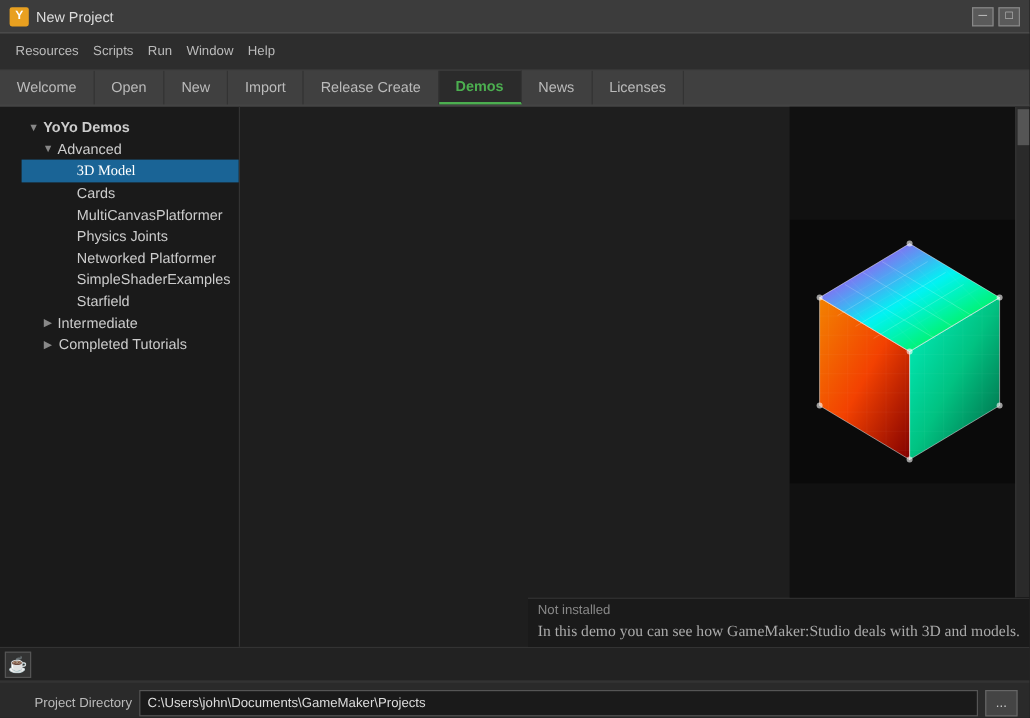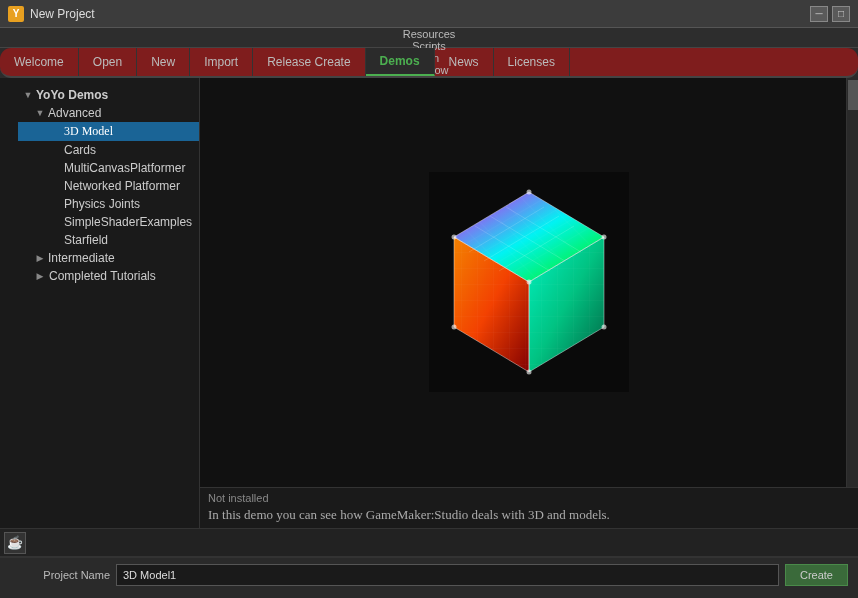--- a/index.html
+++ b/index.html
@@ -48,40 +48,38 @@
       font-size: 10px;
       cursor: pointer;
       display: flex; align-items: center; justify-content: center;
     }
 
     
     #menu-bar {
       display: flex;
       align-items: center;
       background: #2d2d2d;
-      height: 20px;
+      height: 31px;
       padding: 0 7px;
       border-bottom: 1px solid #444;
       font-size: 11px;
       color: #bbb;
-      flex-direction: column;
     }
     #menu-bar span {
       padding: 0 6px;
       cursor: pointer;
     }
 
     
     #tab-bar {
       display: flex;
       align-items: stretch;
-      background: #7f1d1d;
+      background: #404040;
       height: 30px;
       border-bottom: 2px solid #444;
-      border-radius: 11px;
     }
     .tab {
       padding: 0 14px;
       display: flex;
       align-items: center;
       cursor: pointer;
       font-size: 12px;
       color: #bbb;
       border-right: 1px solid #333;
     }
@@ -137,20 +135,21 @@
       color: #888;
       flex-shrink: 0;
     }
 
     
     #preview-panel {
       flex: 1;
       display: flex;
       flex-direction: column;
       background: #1e1e1e;
+      align-items: flex-end;
     }
 
     #image-container {
       flex: 1;
       background: #111;
       display: flex;
       align-items: center;
       justify-content: center;
       position: relative;
       overflow: hidden;
@@ -331,26 +330,26 @@
             <span style="margin-left:2px;">Cards</span>
           </div>
 
           <div class="tree-item" style="padding-left:32px;">
             <span class="expand-icon"></span>
             <span style="margin-left:2px;">MultiCanvasPlatformer</span>
           </div>
 
           <div class="tree-item" style="padding-left:32px;">
             <span class="expand-icon"></span>
+            <span style="margin-left:2px;">Physics Joints</span>
+          </div>
+
+          <div class="tree-item" style="padding-left:32px;">
+            <span class="expand-icon"></span>
             <span style="margin-left:2px;">Networked Platformer</span>
-          </div>
-
-          <div class="tree-item" style="padding-left:32px;">
-            <span class="expand-icon"></span>
-            <span style="margin-left:2px;">Physics Joints</span>
           </div>
 
           <div class="tree-item" style="padding-left:32px;">
             <span class="expand-icon"></span>
             <span style="margin-left:2px;">SimpleShaderExamples</span>
           </div>
 
           <div class="tree-item" style="padding-left:32px;">
             <span class="expand-icon"></span>
             <span style="margin-left:2px;">Starfield</span>
@@ -442,17 +441,22 @@
     </div>
   </div>
 </div>
 
 <div style="height:28px; background:#222; border-top:1px solid #333; display:flex; align-items:center; padding: 0 4px;">
   <div style="width:22px; height:22px; background:#333; border:1px solid #555; display:flex; align-items:center; justify-content:center; font-size:13px; cursor:pointer;">☕</div>
 </div>
 
 <div id="bottom-bar">
   <div class="field-row">
+    <span class="field-label">Project Directory</span>
+    <input class="field-input" type="text" value="C:\Users\john\Documents\GameMaker\Projects" style="">
+    <button class="field-btn">...</button>
+  </div>
+  <div class="field-row">
     <span class="field-label">Project Name</span>
     <input class="field-input" type="text" value="3D Model1" style="">
     <button class="create-btn">Create</button>
   </div>
 </div>
 
 </body></html>

